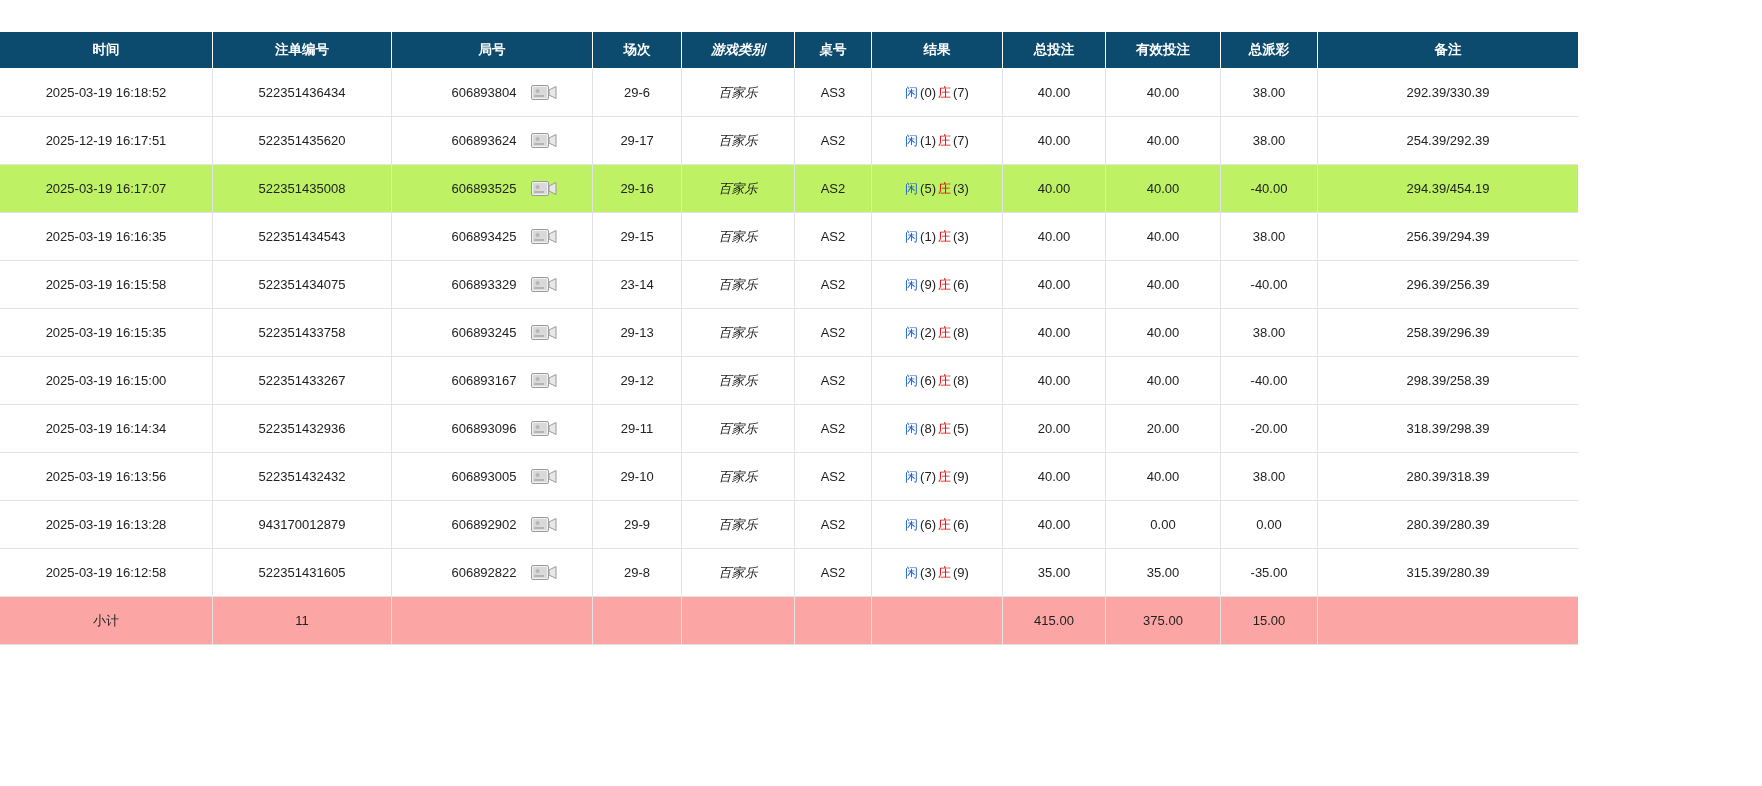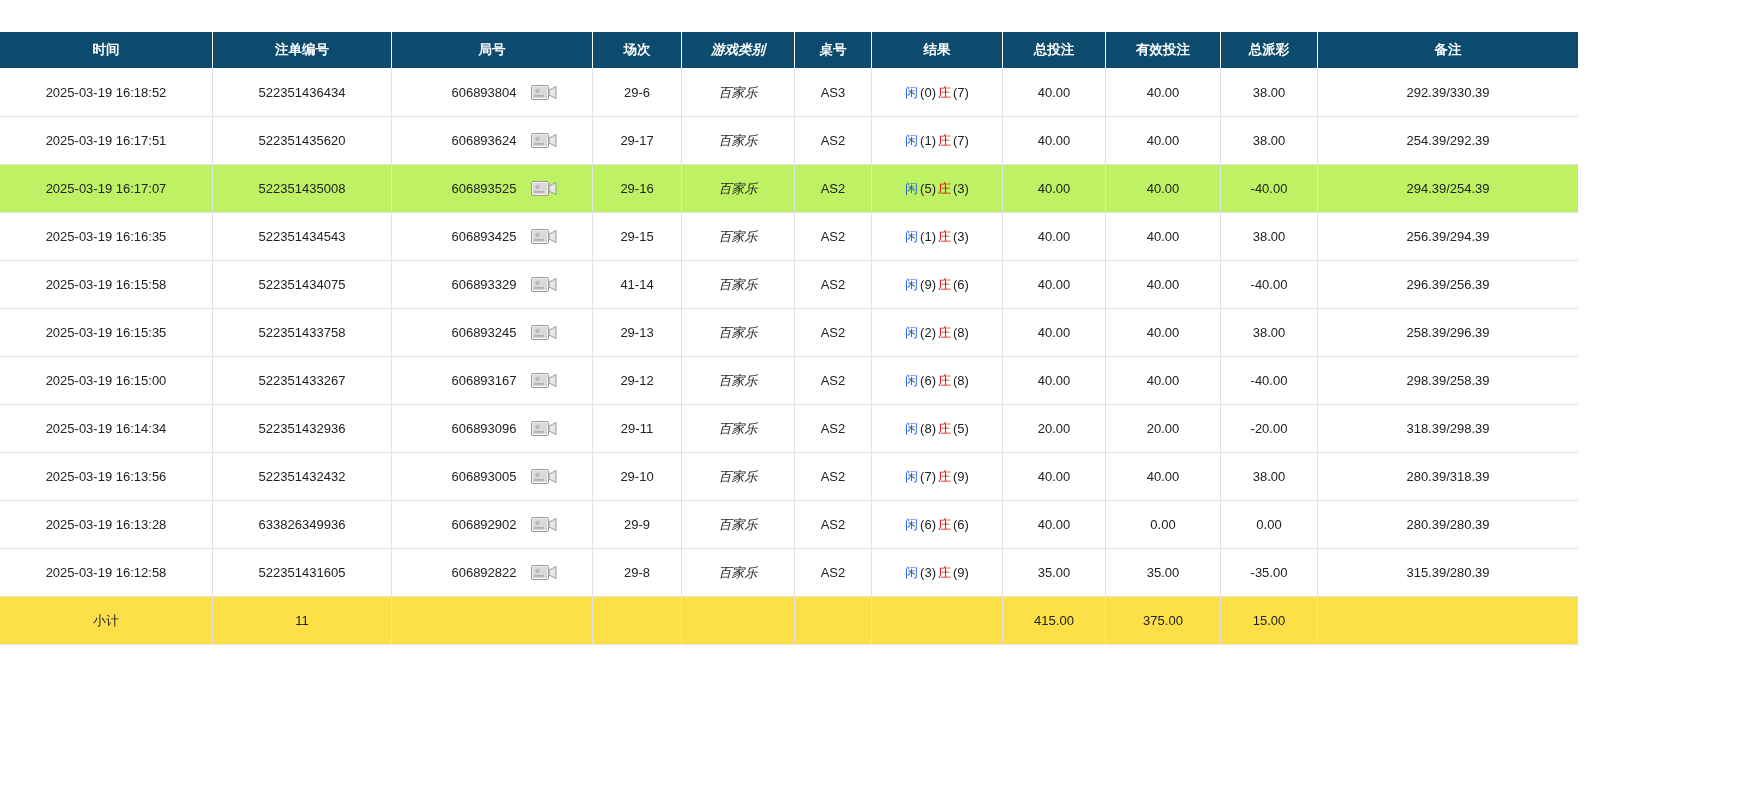--- a/index.html
+++ b/index.html
@@ -74,21 +74,21 @@
     position: relative;
     vertical-align: middle;
   }
   .amt-blue { color: #1b5fd0; }
   .amt-red { color: #e00000; }
   .result span { margin: 0 1px; }
   .result .lbl-idle { color: #1b5fd0; }
   .result .lbl-bank { color: #e00000; }
   .result .num { color: #222222; }
   tr.summary td {
-    background: #fde047;
+    background: #fca5a5;
     color: #ffffff;
     height: 34px;
     font-size: 13px;
     border-right: 1px solid #ffffff;
     border-bottom: 1px solid #ffffff;
     text-align: center;
     font-weight: normal;
   }
   tr.summary td:last-child { border-right: none; }
   .w-time { width: 212px; }
@@ -140,21 +140,21 @@
           <td class="w-session">29-6</td>
           <td class="w-gametype">百家乐</td>
           <td class="w-table">AS3</td>
           <td class="w-result result"><span class="lbl-idle">闲</span><span class="num">(0)</span><span class="lbl-bank">庄</span><span class="num">(7)</span></td>
           <td class="w-bet amt-blue">40.00</td>
           <td class="w-valid">40.00</td>
           <td class="w-payout">38.00</td>
           <td class="w-note">292.39/330.39</td>
         </tr>
         <tr>
-          <td class="w-time">2025-03-19 16:17:51</td>
+          <td class="w-time">2025-12-19 16:17:51</td>
           <td class="w-order">522351435620</td>
           <td class="w-round cell-round"><span class="round-inner">
               <span>606893624</span>
               <span class="video-icon"><svg width="26" height="20" viewBox="0 0 26 20" xmlns="http://www.w3.org/2000/svg">
                   <rect x="0.5" y="2.5" width="17" height="14" rx="1.5" fill="#f2f2f2" stroke="#9a9a9a"></rect>
                   <rect x="2" y="4" width="14" height="11" fill="#d9d9d9"></rect>
                   <path d="M18 7 L25 3.5 L25 15.5 L18 12 Z" fill="#e8e8e8" stroke="#9a9a9a" stroke-width="1"></path>
                   <circle cx="6.5" cy="8" r="2" fill="#b5b5b5"></circle>
                   <rect x="3" y="12" width="10" height="2" fill="#b5b5b5"></rect>
                 </svg></span>
@@ -181,21 +181,21 @@
                   <rect x="3" y="12" width="10" height="2" fill="#b5b5b5"></rect>
                 </svg></span>
             </span></td>
           <td class="w-session">29-16</td>
           <td class="w-gametype">百家乐</td>
           <td class="w-table">AS2</td>
           <td class="w-result result"><span class="lbl-idle">闲</span><span class="num">(5)</span><span class="lbl-bank">庄</span><span class="num">(3)</span></td>
           <td class="w-bet amt-blue">40.00</td>
           <td class="w-valid">40.00</td>
           <td class="w-payout amt-red">-40.00</td>
-          <td class="w-note">294.39/254.39</td>
+          <td class="w-note">294.39/454.19</td>
         </tr>
         <tr>
           <td class="w-time">2025-03-19 16:16:35</td>
           <td class="w-order">522351434543</td>
           <td class="w-round cell-round"><span class="round-inner">
               <span>606893425</span>
               <span class="video-icon"><svg width="26" height="20" viewBox="0 0 26 20" xmlns="http://www.w3.org/2000/svg">
                   <rect x="0.5" y="2.5" width="17" height="14" rx="1.5" fill="#f2f2f2" stroke="#9a9a9a"></rect>
                   <rect x="2" y="4" width="14" height="11" fill="#d9d9d9"></rect>
                   <path d="M18 7 L25 3.5 L25 15.5 L18 12 Z" fill="#e8e8e8" stroke="#9a9a9a" stroke-width="1"></path>
@@ -218,21 +218,21 @@
           <td class="w-round cell-round"><span class="round-inner">
               <span>606893329</span>
               <span class="video-icon"><svg width="26" height="20" viewBox="0 0 26 20" xmlns="http://www.w3.org/2000/svg">
                   <rect x="0.5" y="2.5" width="17" height="14" rx="1.5" fill="#f2f2f2" stroke="#9a9a9a"></rect>
                   <rect x="2" y="4" width="14" height="11" fill="#d9d9d9"></rect>
                   <path d="M18 7 L25 3.5 L25 15.5 L18 12 Z" fill="#e8e8e8" stroke="#9a9a9a" stroke-width="1"></path>
                   <circle cx="6.5" cy="8" r="2" fill="#b5b5b5"></circle>
                   <rect x="3" y="12" width="10" height="2" fill="#b5b5b5"></rect>
                 </svg></span>
             </span></td>
-          <td class="w-session">41-14</td>
+          <td class="w-session">23-14</td>
           <td class="w-gametype">百家乐</td>
           <td class="w-table">AS2</td>
           <td class="w-result result"><span class="lbl-idle">闲</span><span class="num">(9)</span><span class="lbl-bank">庄</span><span class="num">(6)</span></td>
           <td class="w-bet amt-blue">40.00</td>
           <td class="w-valid">40.00</td>
           <td class="w-payout amt-red">-40.00</td>
           <td class="w-note">296.39/256.39</td>
         </tr>
         <tr>
           <td class="w-time">2025-03-19 16:15:35</td>
@@ -317,21 +317,21 @@
           <td class="w-gametype">百家乐</td>
           <td class="w-table">AS2</td>
           <td class="w-result result"><span class="lbl-idle">闲</span><span class="num">(7)</span><span class="lbl-bank">庄</span><span class="num">(9)</span></td>
           <td class="w-bet amt-blue">40.00</td>
           <td class="w-valid">40.00</td>
           <td class="w-payout">38.00</td>
           <td class="w-note">280.39/318.39</td>
         </tr>
         <tr>
           <td class="w-time">2025-03-19 16:13:28</td>
-          <td class="w-order">633826349936</td>
+          <td class="w-order">943170012879</td>
           <td class="w-round cell-round"><span class="round-inner">
               <span>606892902</span>
               <span class="video-icon"><svg width="26" height="20" viewBox="0 0 26 20" xmlns="http://www.w3.org/2000/svg">
                   <rect x="0.5" y="2.5" width="17" height="14" rx="1.5" fill="#f2f2f2" stroke="#9a9a9a"></rect>
                   <rect x="2" y="4" width="14" height="11" fill="#d9d9d9"></rect>
                   <path d="M18 7 L25 3.5 L25 15.5 L18 12 Z" fill="#e8e8e8" stroke="#9a9a9a" stroke-width="1"></path>
                   <circle cx="6.5" cy="8" r="2" fill="#b5b5b5"></circle>
                   <rect x="3" y="12" width="10" height="2" fill="#b5b5b5"></rect>
                 </svg></span>
             </span></td>

